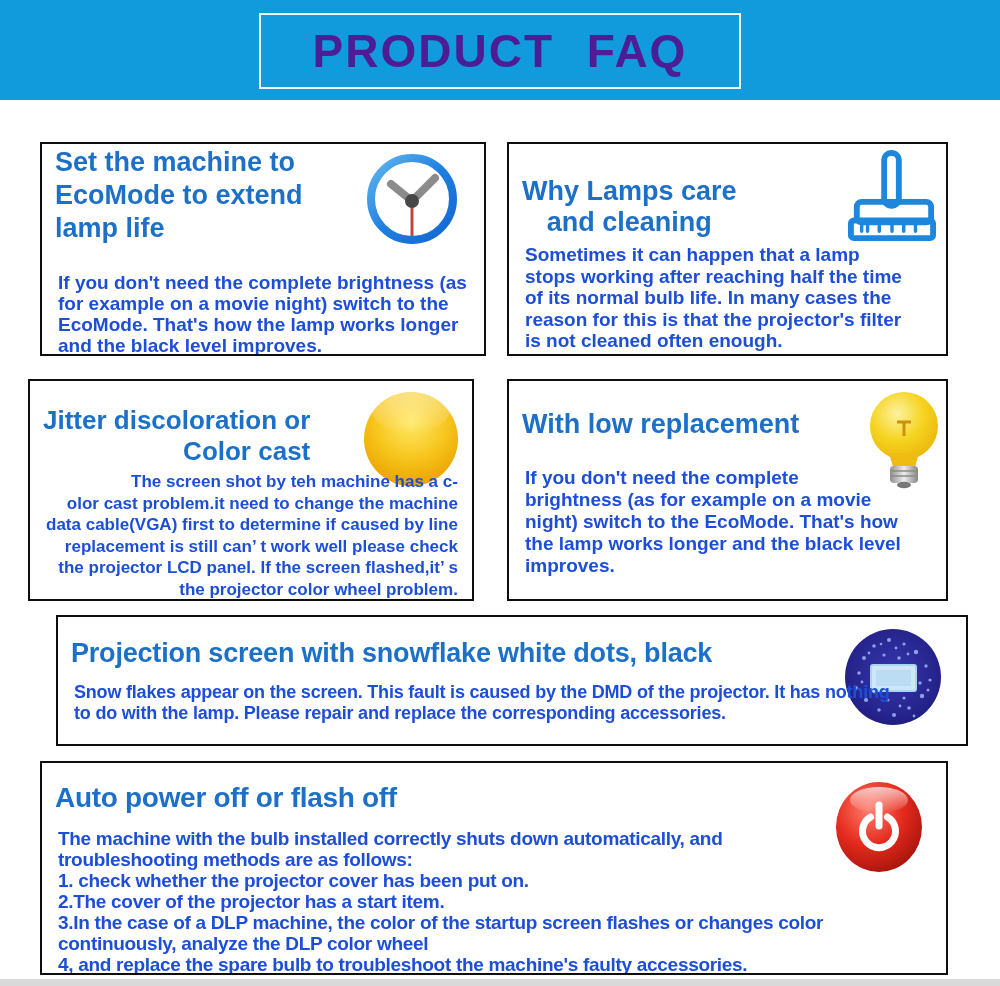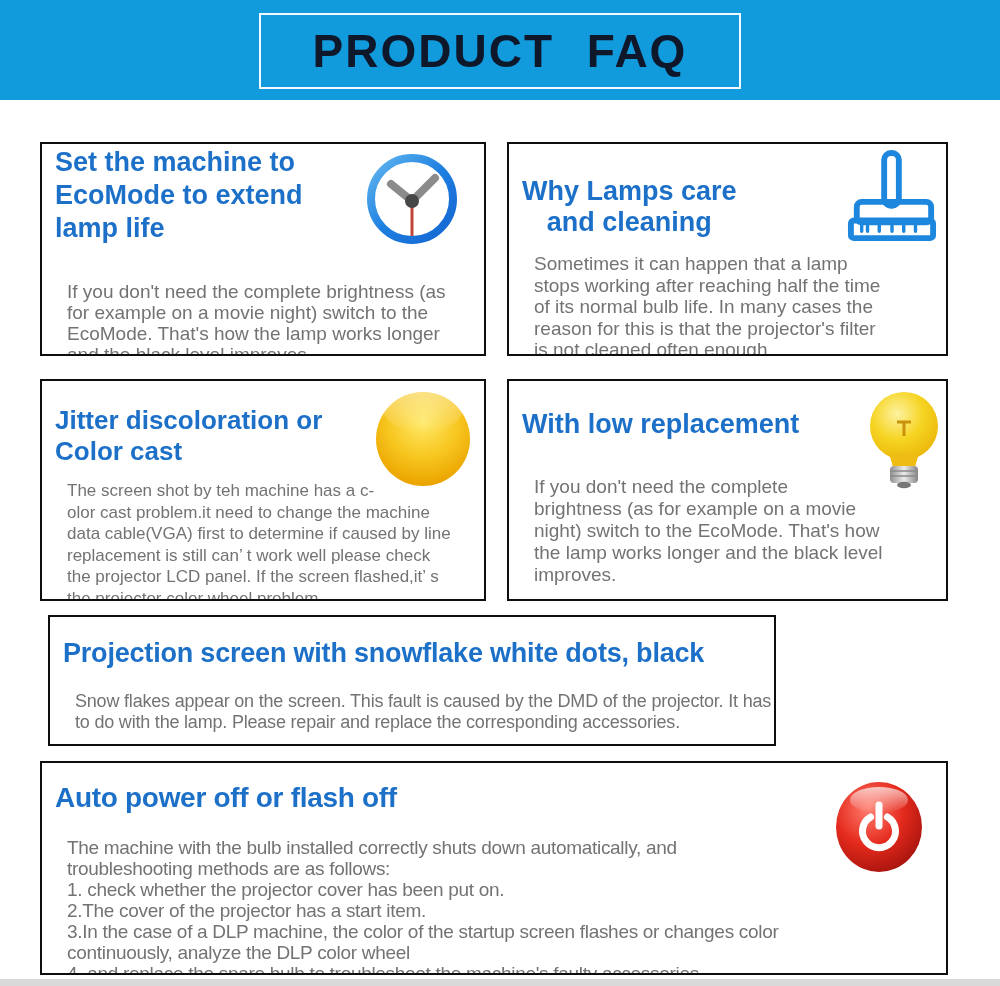--- a/index.html
+++ b/index.html
@@ -4,49 +4,49 @@
 <title>Product FAQ</title>
 <style>
   html,body{margin:0;padding:0;background:#fff;}
   #page{position:relative;width:1000px;height:986px;background:#ffffff;overflow:hidden;
         font-family:"Liberation Sans",sans-serif;}
 
   
   .banner{position:absolute;left:0;top:0;width:1000px;height:100px;background:#119bdd;}
   .banner-box{position:absolute;left:259px;top:13px;width:478px;height:72px;
         border:2px solid rgba(255,255,255,.95);display:flex;align-items:center;justify-content:center;}
-  .banner-title{color:#0f172a;font-size:46px;font-weight:700;letter-spacing:2px;word-spacing:18px;}
+  .banner-title{color:#4c1d95;font-size:46px;font-weight:700;letter-spacing:2px;word-spacing:18px;}
 
   
   .card{position:absolute;background:#fff;border:2px solid #0e0e0e;box-sizing:border-box;overflow:hidden;}
   .card h2{position:absolute;left:13px;margin:0;color:#1c70c8;font-weight:700;white-space:pre;}
-  .card p{position:absolute;left:13px;margin:12px;color:#737373;white-space:pre;}
+  .card p{position:absolute;left:13px;margin:3px;color:#1d4ed8;white-space:pre;font-weight:bold;}
   .icon{position:absolute;}
 
   .c1{left:40px;top:142px;width:446px;height:214px;}
   .c1 h2{top:2px;font-size:27px;line-height:33px;}
   .c1 p{top:125px;font-size:19px;line-height:21px;}
   .c1 .icon{left:322px;top:7px;width:96px;height:96px;}
 
   .c2{left:507px;top:142px;width:441px;height:214px;}
   .c2 h2{top:32px;font-size:27px;line-height:31px;text-align:center;}
   .c2 p{top:97px;font-size:19px;line-height:21.5px;}
   .c2 .icon{left:338px;top:4px;width:90px;height:98px;}
 
-  .c3{left:40px;top:379px;width:446px;height:222px;}
+  .c3{left:28px;top:379px;width:446px;height:222px;text-align:right;}
   .c3 h2{top:24px;font-size:26px;line-height:31px;}
   .c3 p{top:87px;font-size:17px;line-height:21.5px;}
   .c3 .icon{left:334px;top:11px;width:94px;height:94px;}
 
   .c4{left:507px;top:379px;width:441px;height:222px;}
   .c4 h2{top:27px;font-size:27px;line-height:33px;}
   .c4 p{top:83px;font-size:19px;line-height:22px;}
   .c4 .icon{left:352px;top:8px;width:86px;height:100px;}
 
-  .c5{left:48px;top:615px;width:728px;height:131px;padding-left:16px;}
+  .c5{left:56px;top:615px;width:912px;height:131px;padding-left:16px;}
   .c5 h2{top:21px;font-size:27px;letter-spacing:-0.2px;}
   .c5 p{top:62px;font-size:18px;line-height:21px;letter-spacing:-0.2px;}
   .c5 .icon{left:786px;top:11px;width:98px;height:98px;}
 
   .c6{left:40px;top:761px;width:908px;height:214px;padding-left:16px;}
   .c6 h2{top:19px;font-size:28px;letter-spacing:-0.3px;}
   .c6 p{top:62px;font-size:19px;line-height:21px;letter-spacing:-0.3px;}
   .c6 .icon{left:790px;top:17px;width:94px;height:95px;}
 
   

